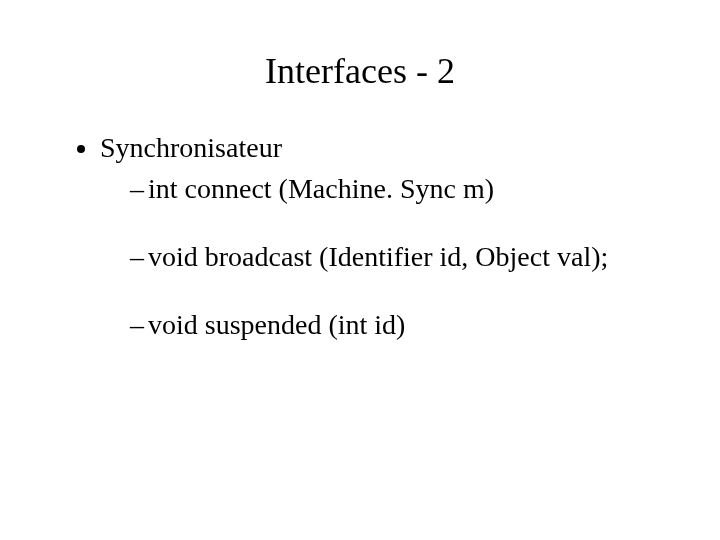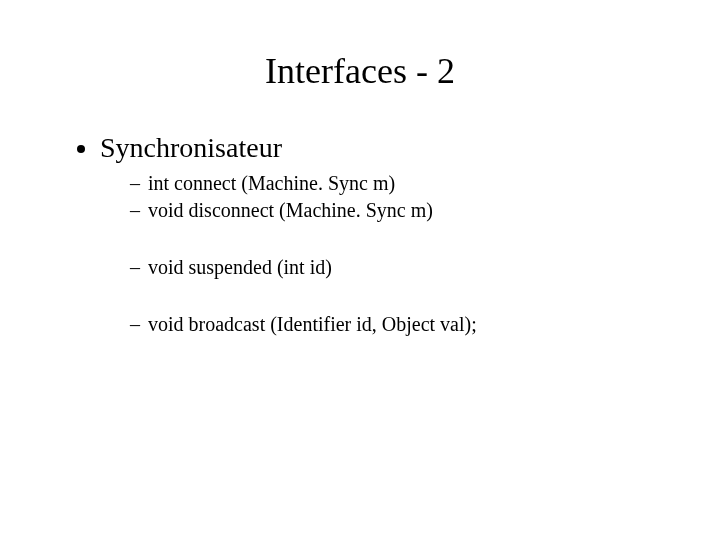--- a/index.html
+++ b/index.html
@@ -30,21 +30,21 @@
     padding-left: 40px;
     font-size: 28px;
   }
   ul.level1 > li {
     margin-bottom: 12px;
   }
   ul.level2 {
     list-style: none;
     margin: 6px 0 0 0;
     padding-left: 30px;
-    font-size: 20px;
+    font-size: 28px;
   }
   ul.level2 > li {
     position: relative;
     padding-left: 18px;
     line-height: 1.35;
   }
   ul.level2 > li::before {
     content: "–";
     position: absolute;
     left: 0;
@@ -57,19 +57,18 @@
 <body>
 
 <div class="slide">
   <h1 class="title">Interfaces - 2</h1>
 
   <ul class="level1">
     <li>
       <span>Synchronisateur</span>
       <ul class="level2">
         <li><span>int connect (Machine. Sync m)</span></li>
-        <li><span>void disconnect (Machine. Sync m)</span></li>
+        <li class="gap"><span>void broadcast (Identifier id, Object val);</span></li>
         <li class="gap"><span>void suspended (int id)</span></li>
-        <li class="gap"><span>void broadcast (Identifier id, Object val);</span></li>
       </ul>
     </li>
   </ul>
 </div>
 
 </body></html>

